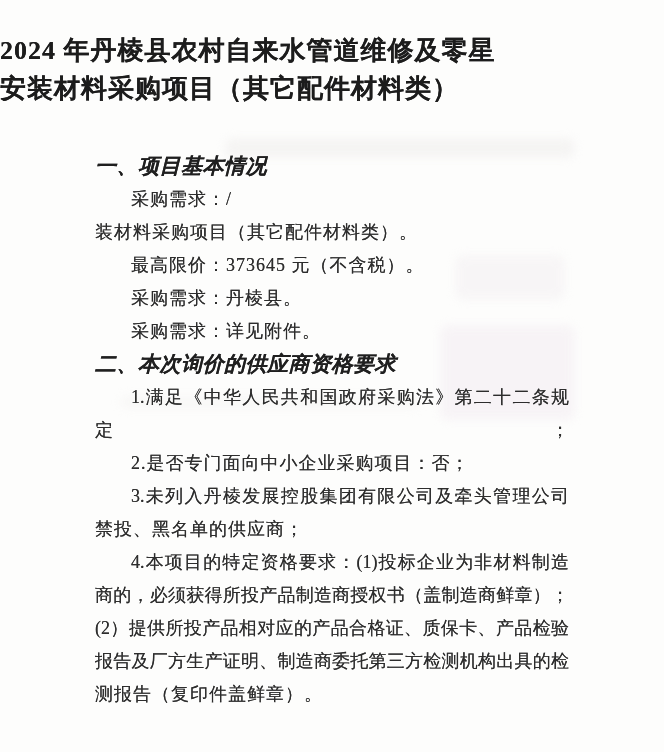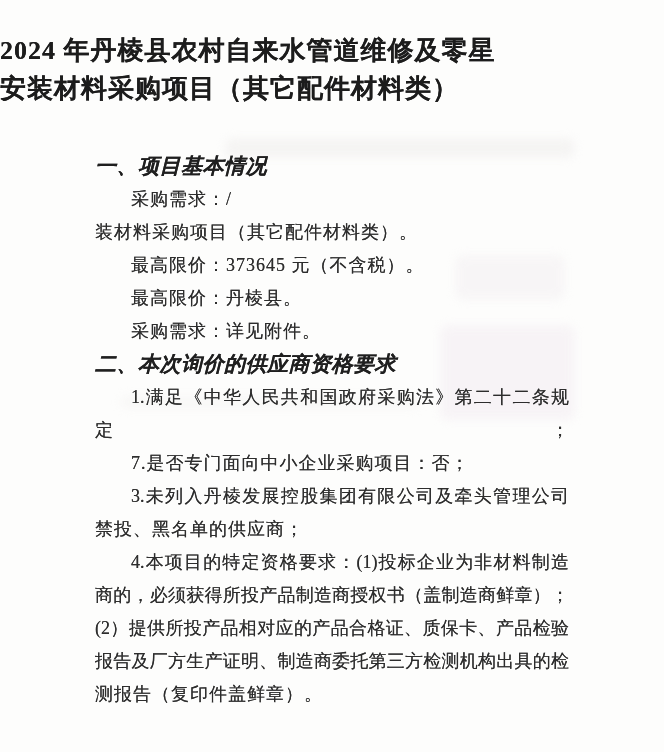--- a/index.html
+++ b/index.html
@@ -90,30 +90,30 @@
     <div class="title-line">安装材料采购项目（其它配件材料类）</div>
   </div>
 
   <div class="content">
     <div class="section">
       <div class="section-heading">一、项目基本情况</div>
       <div class="section-lines">
           <div class="body-line indent">采购需求：/</div>
           <div class="body-line">装材料采购项目（其它配件材料类）。</div>
           <div class="body-line indent">最高限价：373645 元（不含税）。</div>
-          <div class="body-line indent">最高限价：丹棱县。</div>
+          <div class="body-line indent">采购需求：丹棱县。</div>
           <div class="body-line indent">采购需求：详见附件。</div>
         </div>
     </div>
 
     <div class="section">
       <div class="section-heading">二、本次询价的供应商资格要求</div>
       <div class="section-lines">
           <div class="body-line indent fill">1.满足《中华人民共和国政府采购法》第二十二条规定；</div>
-          <div class="body-line indent">7.是否专门面向中小企业采购项目：否；</div>
+          <div class="body-line indent">2.是否专门面向中小企业采购项目：否；</div>
           <div class="body-line indent fill">3.未列入丹棱发展控股集团有限公司及牵头管理公司</div>
           <div class="body-line">禁投、黑名单的供应商；</div>
           <div class="body-line indent fill">4.本项目的特定资格要求：(1)投标企业为非材料制造</div>
           <div class="body-line fill">商的，必须获得所投产品制造商授权书（盖制造商鲜章）；</div>
           <div class="body-line fill">(2）提供所投产品相对应的产品合格证、质保卡、产品检验</div>
           <div class="body-line fill">报告及厂方生产证明、制造商委托第三方检测机构出具的检</div>
           <div class="body-line">测报告（复印件盖鲜章）。</div>
         </div>
     </div>
   </div>

